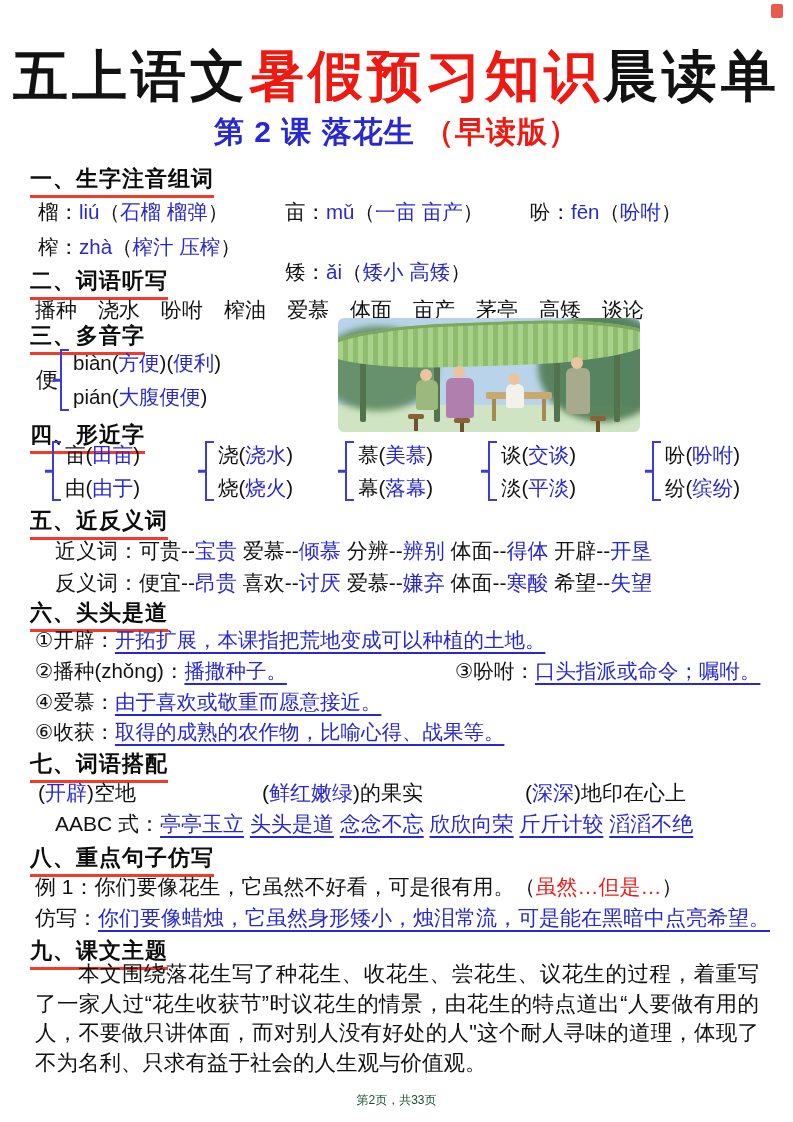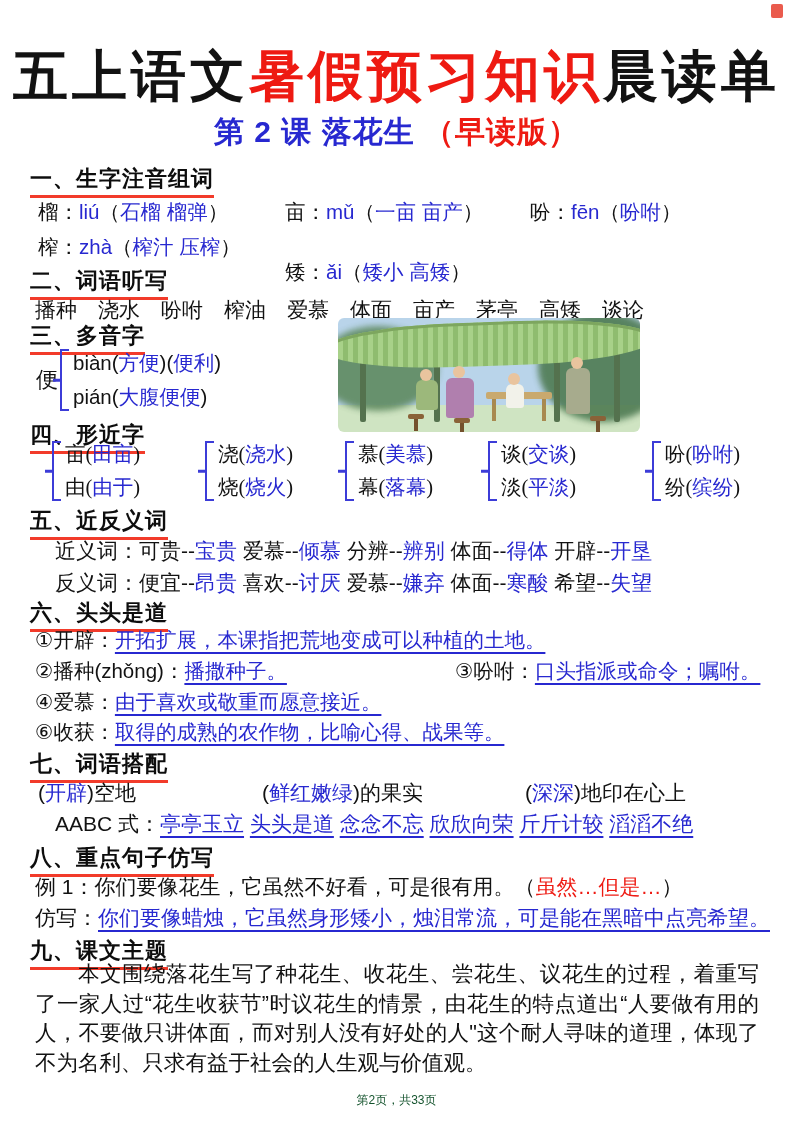--- a/index.html
+++ b/index.html
@@ -33,21 +33,21 @@
   
   .poly{position:absolute;left:36px;top:346px;display:flex;align-items:center;}
   .poly-char{font-size:22px;margin-right:2px;}
   .brk{position:relative;width:9px;align-self:stretch;margin:3px 4px 3px 0;
        border-left:2.5px solid #3c3cd8;border-top:2.5px solid #3c3cd8;border-bottom:2.5px solid #3c3cd8;}
   .brk::before{content:"";position:absolute;left:-9px;top:50%;width:7px;height:2.5px;
        background:#3c3cd8;transform:translateY(-50%);}
   .poly-lines .pline{font-size:20.5px;line-height:34px;white-space:nowrap;}
 
   
-  .xjz{position:absolute;top:438px;display:flex;align-items:flex-end;font-family:Liberation Serif, serif;}
+  .xjz{position:absolute;top:438px;display:flex;align-items:flex-end;}
   .xjz .xcol .xline{font-size:20.5px;line-height:33px;white-space:nowrap;}
 
   
   .illus{position:absolute;left:338px;top:318px;width:302px;height:114px;
          background:linear-gradient(#b9d4ea 0 76%,#cfe4c2 76% 100%);
          border-radius:6px;overflow:hidden;}
   .tree{position:absolute;background:#5f8a60;border-radius:50%;filter:blur(3px);opacity:.9;}
   .roof{position:absolute;left:-14px;top:4px;width:330px;height:44px;
         background:repeating-linear-gradient(93deg,#8fbc6f 0 5px,#a8d189 5px 10px);
         border-radius:50%/62%;transform:rotate(-2deg);

